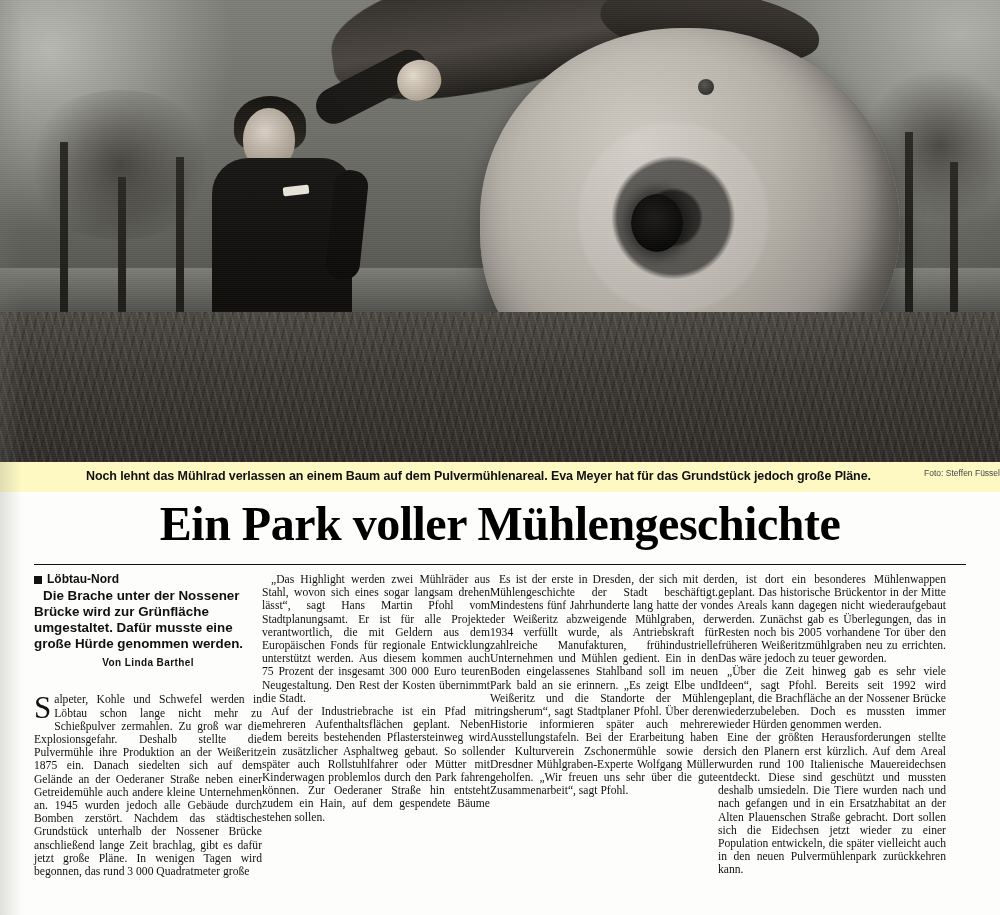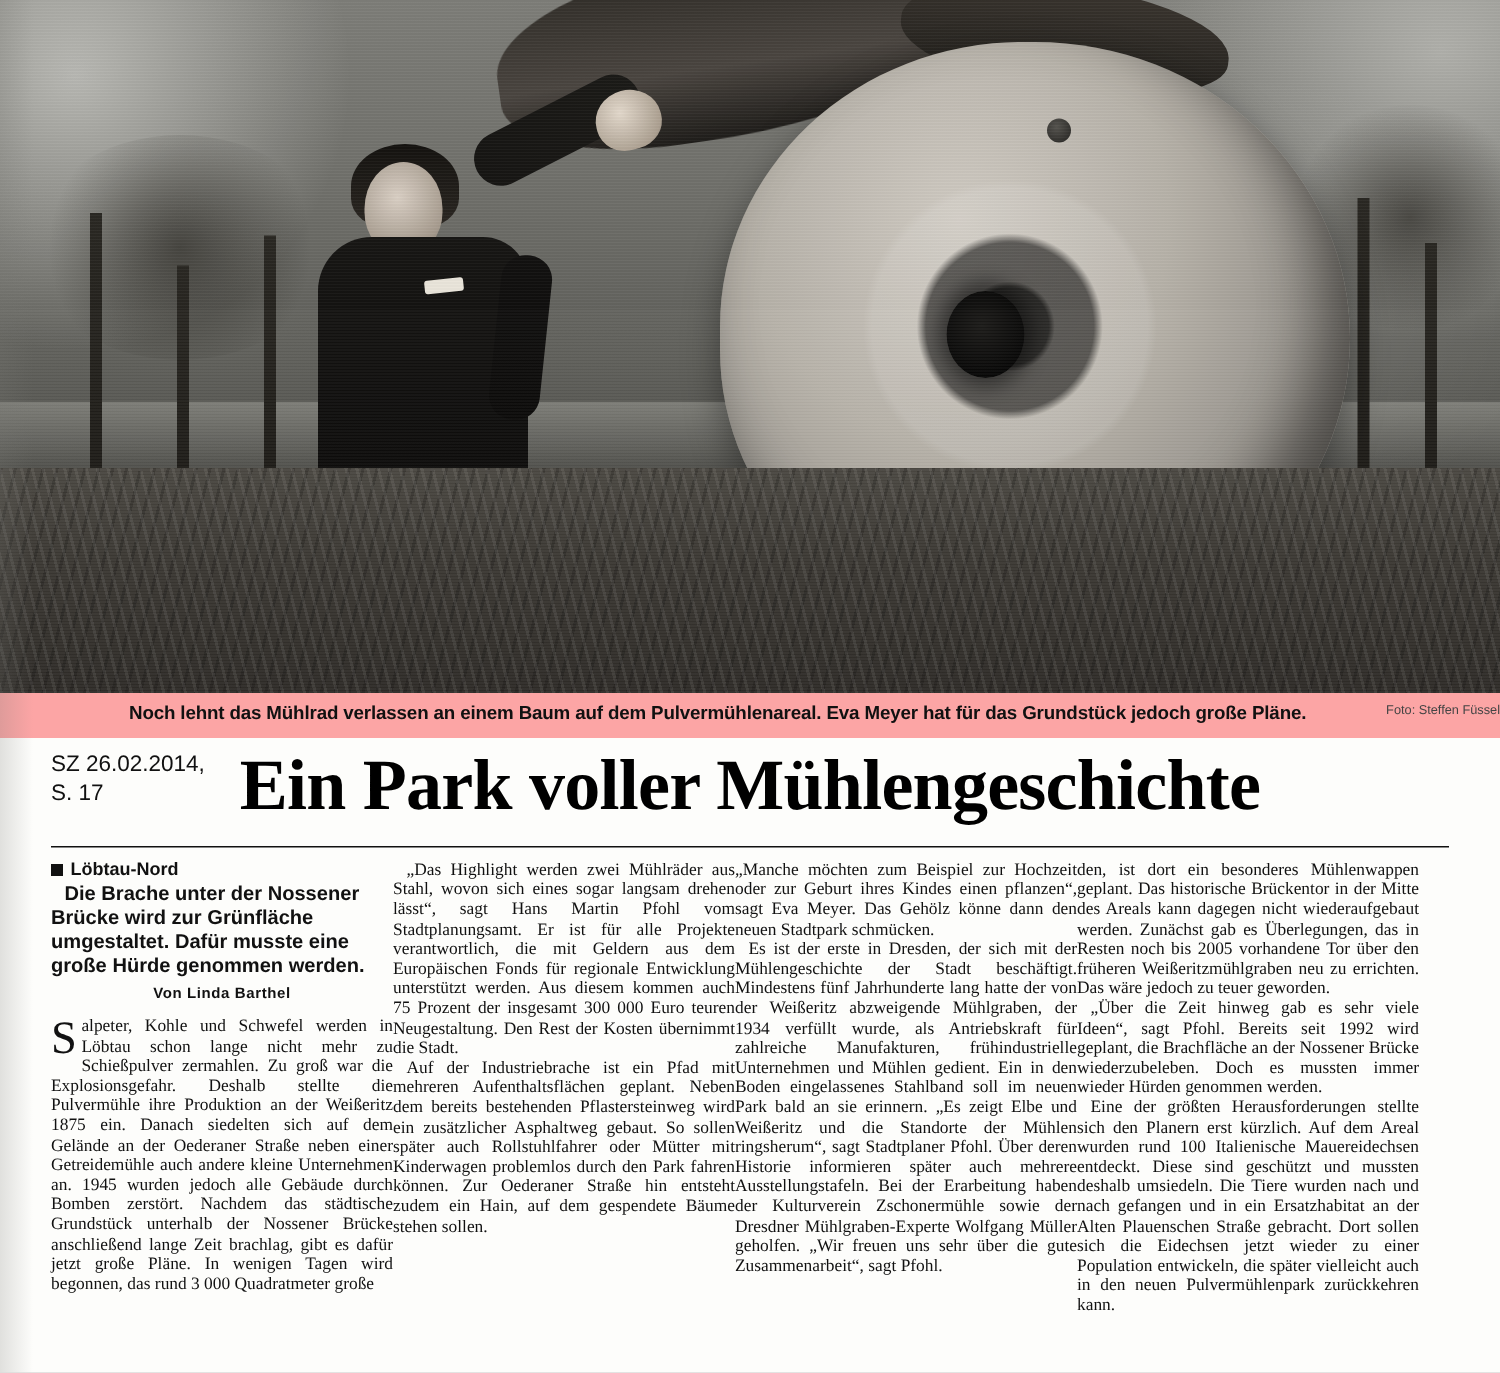--- a/index.html
+++ b/index.html
@@ -189,21 +189,21 @@
     background-image:
       repeating-linear-gradient(0deg, rgba(255,255,255,0.035) 0 1px, rgba(0,0,0,0.02) 1px 2px);
     pointer-events: none;
   }
 
   
   .caption-bar {
     position: relative;
     height: 26px;
     padding: 4px 14px 0 86px;
-    background: #fca5a5;
+    background: #fef9c3;
   }
   .caption-text {
     font-family: "Liberation Sans", sans-serif;
     font-size: 12.5px;
     font-weight: bold;
     color: #111;
     letter-spacing: -0.1px;
   }
   .credit {
     position: absolute;
@@ -283,21 +283,21 @@
     line-height: 16px;
     margin: 0 0 10px 0;
     text-align: left;
   }
   .byline {
     font-family: "Liberation Sans", sans-serif;
     font-size: 10px;
     font-weight: bold;
     letter-spacing: 0.4px;
     text-align: center;
-    margin: 4px 0 8px 0;
+    margin: 4px 0 24px 0;
   }
   .dropcap-p {
     text-indent: 0;
   }
   .dropcap {
     float: left;
     font-family: "Liberation Serif", serif;
     font-size: 31px;
     line-height: 25px;
     font-weight: normal;
@@ -342,24 +342,20 @@
     <div class="grass"></div>
     <div class="photo-grain"></div>
   </div>
 
   <div class="caption-bar">
     <span class="caption-text">Noch lehnt das Mühlrad verlassen an einem Baum auf dem Pulvermühlenareal. Eva Meyer hat für das Grundstück jedoch große Pläne.</span>
     <span class="credit">Foto: Steffen Füssel</span>
   </div>
 
   <div class="head-row">
-    <div class="dateline">
-      <div>SZ 26.02.2014,</div>
-      <div>S. 17</div>
-    </div>
     <div class="headline">Ein Park voller Mühlengeschichte</div>
   </div>
   <div class="rule"></div>
 
   <div class="cols">
 
     <div class="col">
       <div class="kicker">
         <span class="sq"></span>
         <span>Löbtau-Nord</span>
@@ -368,21 +364,20 @@
       <div class="byline">Von Linda Barthel</div>
       <p class="first dropcap-p"><span class="dropcap">S</span><span>alpeter, Kohle und Schwefel werden in Löbtau schon lange nicht mehr zu Schießpulver zermahlen. Zu groß war die Explosionsgefahr. Deshalb stellte die Pulvermühle ihre Produktion an der Weißeritz 1875 ein. Danach siedelten sich auf dem Gelände an der Oederaner Straße neben einer Getreidemühle auch andere kleine Unternehmen an. 1945 wurden jedoch alle Gebäude durch Bomben zerstört. Nachdem das städtische Grundstück unterhalb der Nossener Brücke anschließend lange Zeit brachlag, gibt es dafür jetzt große Pläne. In wenigen Tagen wird begonnen, das rund 3 000 Quadratmeter große</span></p>
     </div>
 
     <div class="col">
       <p>„Das Highlight werden zwei Mühlräder aus Stahl, wovon sich eines sogar langsam drehen lässt“, sagt Hans Martin Pfohl vom Stadtplanungsamt. Er ist für alle Projekte verantwortlich, die mit Geldern aus dem Europäischen Fonds für regionale Entwicklung unterstützt werden. Aus diesem kommen auch 75 Prozent der insgesamt 300 000 Euro teuren Neugestaltung. Den Rest der Kosten übernimmt die Stadt.</p>
       <p>Auf der Industriebrache ist ein Pfad mit mehreren Aufenthaltsflächen geplant. Neben dem bereits bestehenden Pflastersteinweg wird ein zusätzlicher Asphaltweg gebaut. So sollen später auch Rollstuhlfahrer oder Mütter mit Kinderwagen problemlos durch den Park fahren können. Zur Oederaner Straße hin entsteht zudem ein Hain, auf dem gespendete Bäume stehen sollen.</p>
     </div>
 
     <div class="col">
-      <p class="first">„Manche möchten zum Beispiel zur Hochzeit oder zur Geburt ihres Kindes einen pflanzen“, sagt Eva Meyer. Das Gehölz könne dann den neuen Stadtpark schmücken.</p>
       <p>Es ist der erste in Dresden, der sich mit der Mühlengeschichte der Stadt beschäftigt. Mindestens fünf Jahrhunderte lang hatte der von der Weißeritz abzweigende Mühlgraben, der 1934 verfüllt wurde, als Antriebskraft für zahlreiche Manufakturen, frühindustrielle Unternehmen und Mühlen gedient. Ein in den Boden eingelassenes Stahlband soll im neuen Park bald an sie erinnern. „Es zeigt Elbe und Weißeritz und die Standorte der Mühlen ringsherum“, sagt Stadtplaner Pfohl. Über deren Historie informieren später auch mehrere Ausstellungstafeln. Bei der Erarbeitung haben der Kulturverein Zschonermühle sowie der Dresdner Mühlgraben-Experte Wolfgang Müller geholfen. „Wir freuen uns sehr über die gute Zusammenarbeit“, sagt Pfohl.</p>
     </div>
 
     <div class="col">
       <p class="first">den, ist dort ein besonderes Mühlenwappen geplant. Das historische Brückentor in der Mitte des Areals kann dagegen nicht wiederaufgebaut werden. Zunächst gab es Überlegungen, das in Resten noch bis 2005 vorhandene Tor über den früheren Weißeritzmühlgraben neu zu errichten. Das wäre jedoch zu teuer geworden.</p>
       <p>„Über die Zeit hinweg gab es sehr viele Ideen“, sagt Pfohl. Bereits seit 1992 wird geplant, die Brachfläche an der Nossener Brücke wiederzubeleben. Doch es mussten immer wieder Hürden genommen werden.</p>
       <p>Eine der größten Herausforderungen stellte sich den Planern erst kürzlich. Auf dem Areal wurden rund 100 Italienische Mauereidechsen entdeckt. Diese sind geschützt und mussten deshalb umsiedeln. Die Tiere wurden nach und nach gefangen und in ein Ersatzhabitat an der Alten Plauenschen Straße gebracht. Dort sollen sich die Eidechsen jetzt wieder zu einer Population entwickeln, die später vielleicht auch in den neuen Pulvermühlenpark zurückkehren kann.</p>
     </div>
 
   </div>

